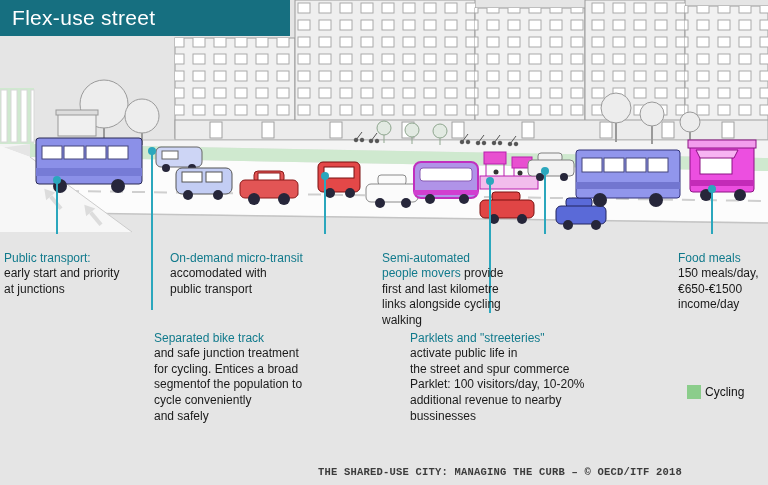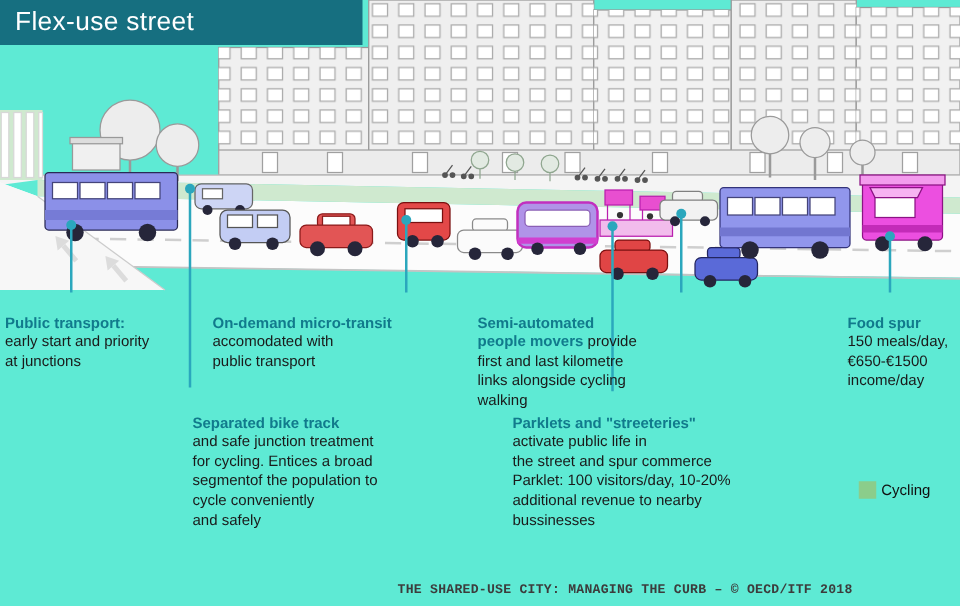--- a/index.html
+++ b/index.html
@@ -1,23 +1,23 @@
 <!DOCTYPE html>
 <html><head>
 <meta charset="utf-8">
 <style>
   html,body{margin:0;padding:0;background:#fff;}
-  .stage{position:relative;width:768px;height:485px;background:#5eead4;overflow:hidden;
+  .stage{position:relative;width:768px;height:485px;background:#e5e5e5;overflow:hidden;
          font-family:"Liberation Sans",sans-serif;}
   .stage svg{position:absolute;left:0;top:0;}
   .banner{position:absolute;left:0;top:0;width:290px;height:36px;background:#166f80;
           display:flex;align-items:center;}
   .banner span{color:#ffffff;font-size:21px;padding-left:12px;letter-spacing:.3px;}
   .ann{position:absolute;font-size:12px;line-height:1.3;color:#1a1a1a;white-space:pre-line;}
-  .ann .h{font-weight:bold;color:#117a8c;}
+  .ann .h{font-weight:normal;color:#117a8c;}
   .legend{position:absolute;left:687px;top:385px;display:flex;align-items:center;gap:4px;}
   .swatch{width:14px;height:14px;background:#8bcd8b;display:inline-block;}
   .legend-label{font-size:12px;color:#111;}
   .footer{position:absolute;left:318px;top:466px;font-size:10.5px;font-weight:bold;
           color:#3c3c3c;letter-spacing:.2px;font-family:Liberation Mono, monospace;}
 </style>
 </head>
 <body>
 
 <div class="stage">
@@ -268,21 +268,21 @@
 public transport</span>
   </div>
   <div class="ann" style="left:334px;top:235px;width:158px;margin-left:48px;">
     <span class="h">Semi-automated
 people movers</span><span class="b"> provide
 first and last kilometre
 links alongside cycling
 walking</span>
   </div>
   <div class="ann" style="left:678px;top:235px;width:90px;">
-    <span class="h">Food spur</span><span class="b">
+    <span class="h">Food meals</span><span class="b">
 150 meals/day,
 €650-€1500
 income/day</span>
   </div>
   <div class="ann" style="left:130px;top:315px;width:190px;margin-left:24px;">
     <span class="h">Separated bike track</span><span class="b">
 and safe junction treatment
 for cycling. Entices a broad
 segmentof the population to
 cycle conveniently

